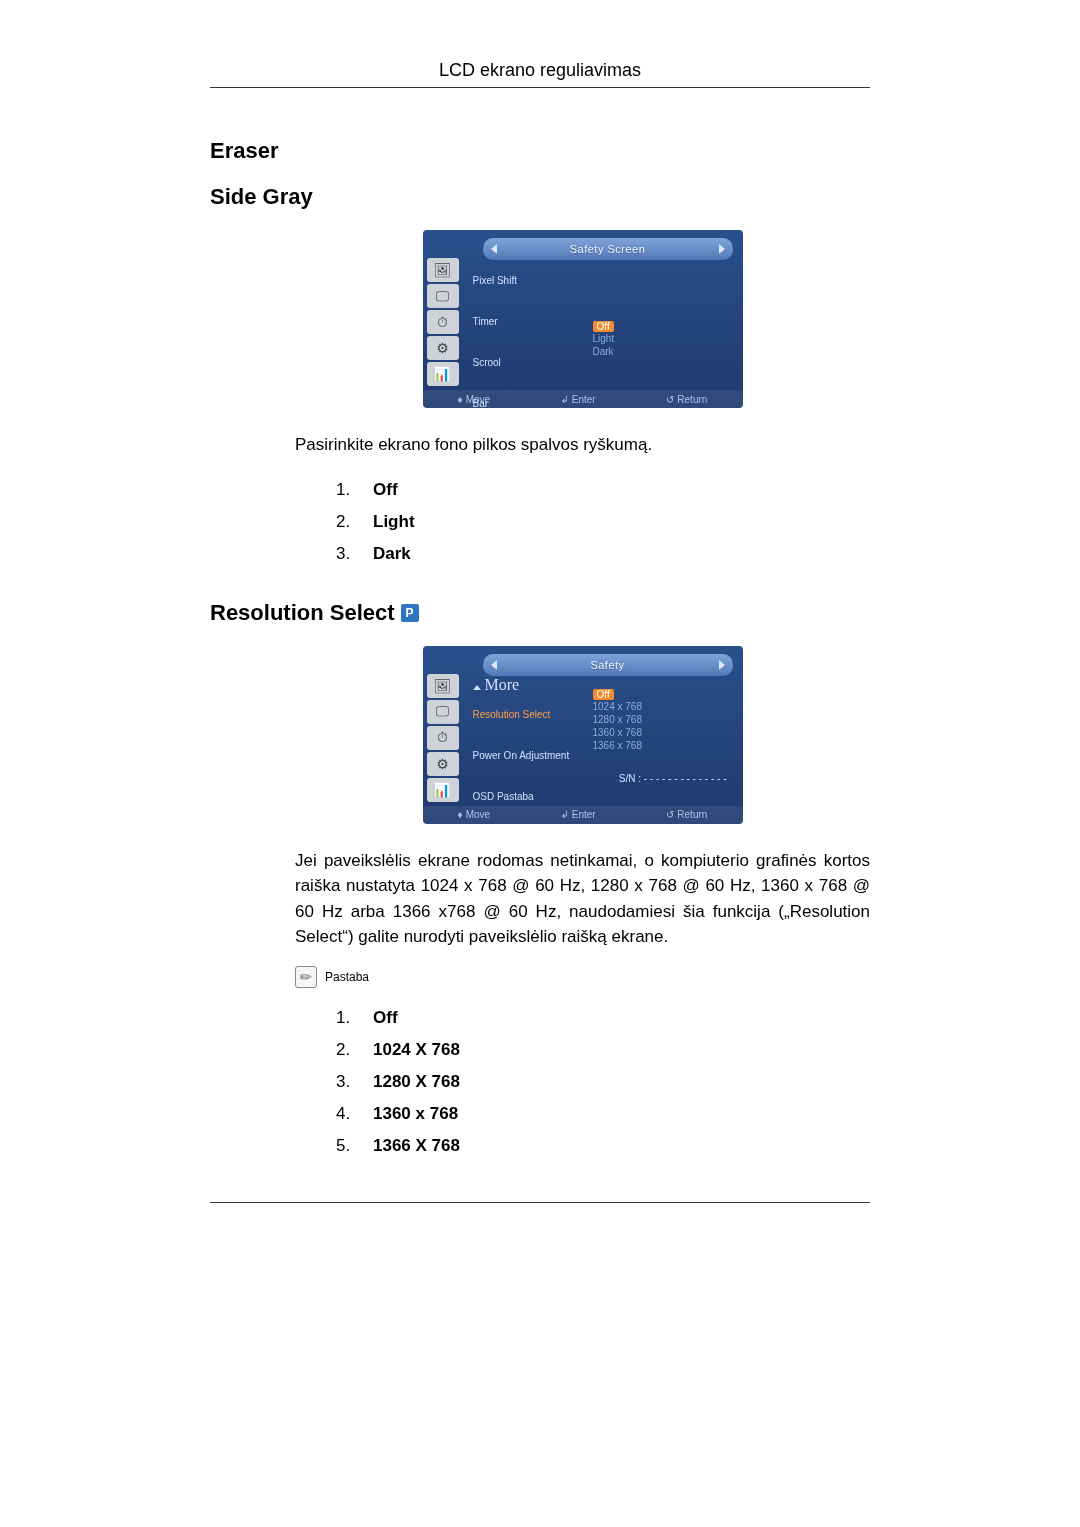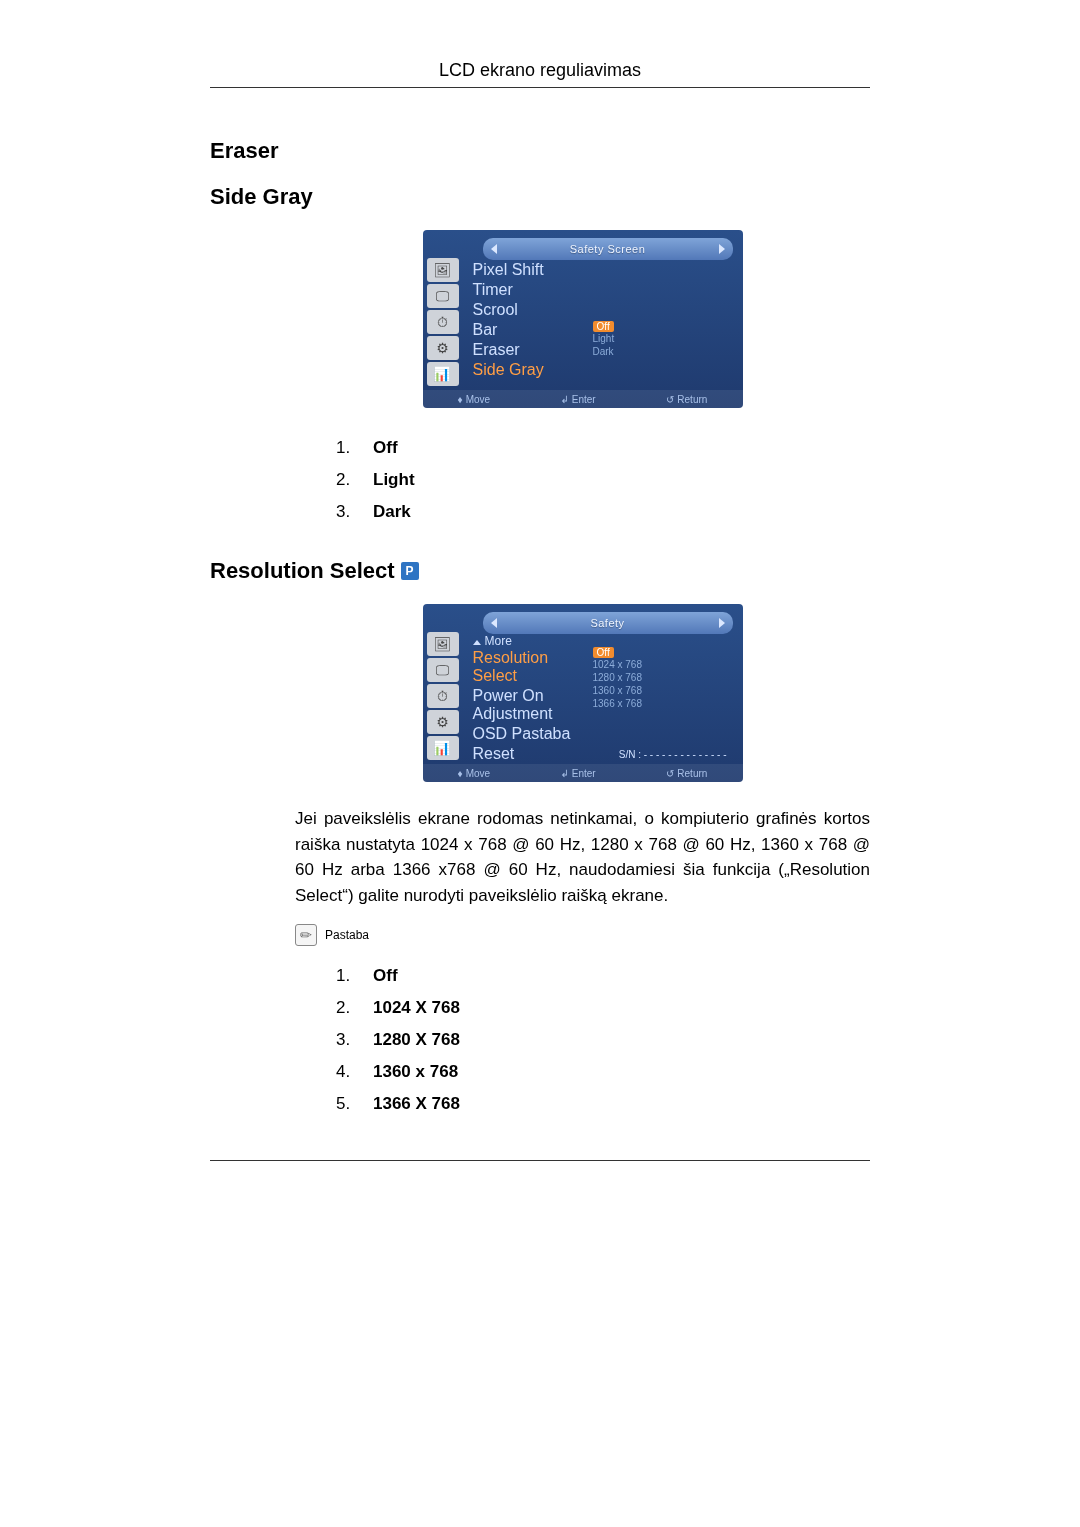--- a/index.html
+++ b/index.html
@@ -32,28 +32,28 @@
     
     .osd { width: 320px; height: 178px; margin: 0 auto 24px auto; background: linear-gradient(180deg,#2a4f8a 0%,#1f3a6e 100%); border-radius: 4px; position: relative; font-size: 11px; color: #cfe0ff; overflow: hidden; }
     .osd-top { height: 22px; background: linear-gradient(180deg,#7fa4d8 0%,#5278b8 100%); border-radius: 10px; margin: 8px 10px 12px 60px; display: flex; align-items: center; justify-content: center; color: #eef4ff; font-size: 11px; letter-spacing: 0.5px; text-shadow: 0 1px 1px rgba(0,0,0,0.3); position: relative; }
     .osd-top::before, .osd-top::after { content: ""; position: absolute; width: 0; height: 0; border-top: 5px solid transparent; border-bottom: 5px solid transparent; }
     .osd-top::before { left: 8px; border-right: 6px solid #dce8ff; }
     .osd-top::after { right: 8px; border-left: 6px solid #dce8ff; }
     .osd-icons { position: absolute; left: 4px; top: 28px; width: 38px; display: flex; flex-direction: column; gap: 2px; }
     .osd-icons .icon { width: 32px; height: 24px; background: #cfd3d9; border-radius: 3px; display: flex; align-items: center; justify-content: center; font-size: 14px; color: #444; }
     .osd-body { position: absolute; left: 50px; top: 30px; right: 10px; bottom: 20px; }
     .osd-menu { width: 100px; }
-    .osd-menu .mi { padding: 1px 0; font-size: 16px; }
+    .osd-menu .mi { padding: 15px 0; font-size: 10px; }
     .osd-menu .mi.active { color: #ff9e45; }
     .osd-options { position: absolute; left: 120px; top: 0; width: 120px; }
     .osd-options .opt { padding: 1px 0; font-size: 10px; color: #cfe0ff; }
     .osd-options .opt.highlight { background: #f28c2e; color: #fff; padding: 0 4px; display: inline-block; border-radius: 2px; }
     .osd-options .opt.dim { color: #8cacd9; }
-    .osd-more { color: #cfe0ff; font-size: 12px; }
-    .osd-sn { position: absolute; right: 16px; bottom: 22px; color: #cfe0ff; font-size: 10px; }
+    .osd-more { color: #cfe0ff; font-size: 16px; font-family: Liberation Serif, serif; }
+    .osd-sn { position: absolute; right: 16px; bottom: 40px; color: #cfe0ff; font-size: 10px; }
     .osd-foot { position: absolute; bottom: 0; left: 0; right: 0; height: 18px; background: rgba(255,255,255,0.08); display: flex; align-items: center; justify-content: space-around; color: #a8c0e8; font-size: 10px; }
     .osd-foot .fitem { display: flex; align-items: center; gap: 3px; }
     .tri-up { width: 0; height: 0; border-left: 4px solid transparent; border-right: 4px solid transparent; border-bottom: 5px solid #cfe0ff; display: inline-block; margin-right: 4px; }
     .footer-line { border-top: 1px solid #333; margin-top: 40px; }
     
     .p-badge { width: 18px; height: 18px; background: #2e74c3; color: #fff; font-size: 12px; font-weight: bold; display: inline-flex; align-items: center; justify-content: center; border-radius: 2px; }
   </style>
 </head>
 <body>
 
@@ -92,20 +92,21 @@
           <div class="opt dim">Dark</div>
         </div>
       </div>
       <div class="osd-foot">
         <div class="fitem">♦ <span>Move</span></div>
         <div class="fitem">↲ <span>Enter</span></div>
         <div class="fitem">↺ <span>Return</span></div>
       </div>
     </div>
 
+    <div class="body-text">Pasirinkite ekrano fono pilkos spalvos ryškumą.</div>
     <ol class="list">
       <li><span class="bold">Off</span></li>
       <li><span class="bold">Light</span></li>
       <li><span class="bold">Dark</span></li>
     </ol>
   </div>
 
   <div class="res-title-wrap">
     <span class="section-title" style="margin-bottom:0">Resolution Select</span>
     <span class="p-badge">P</span>

